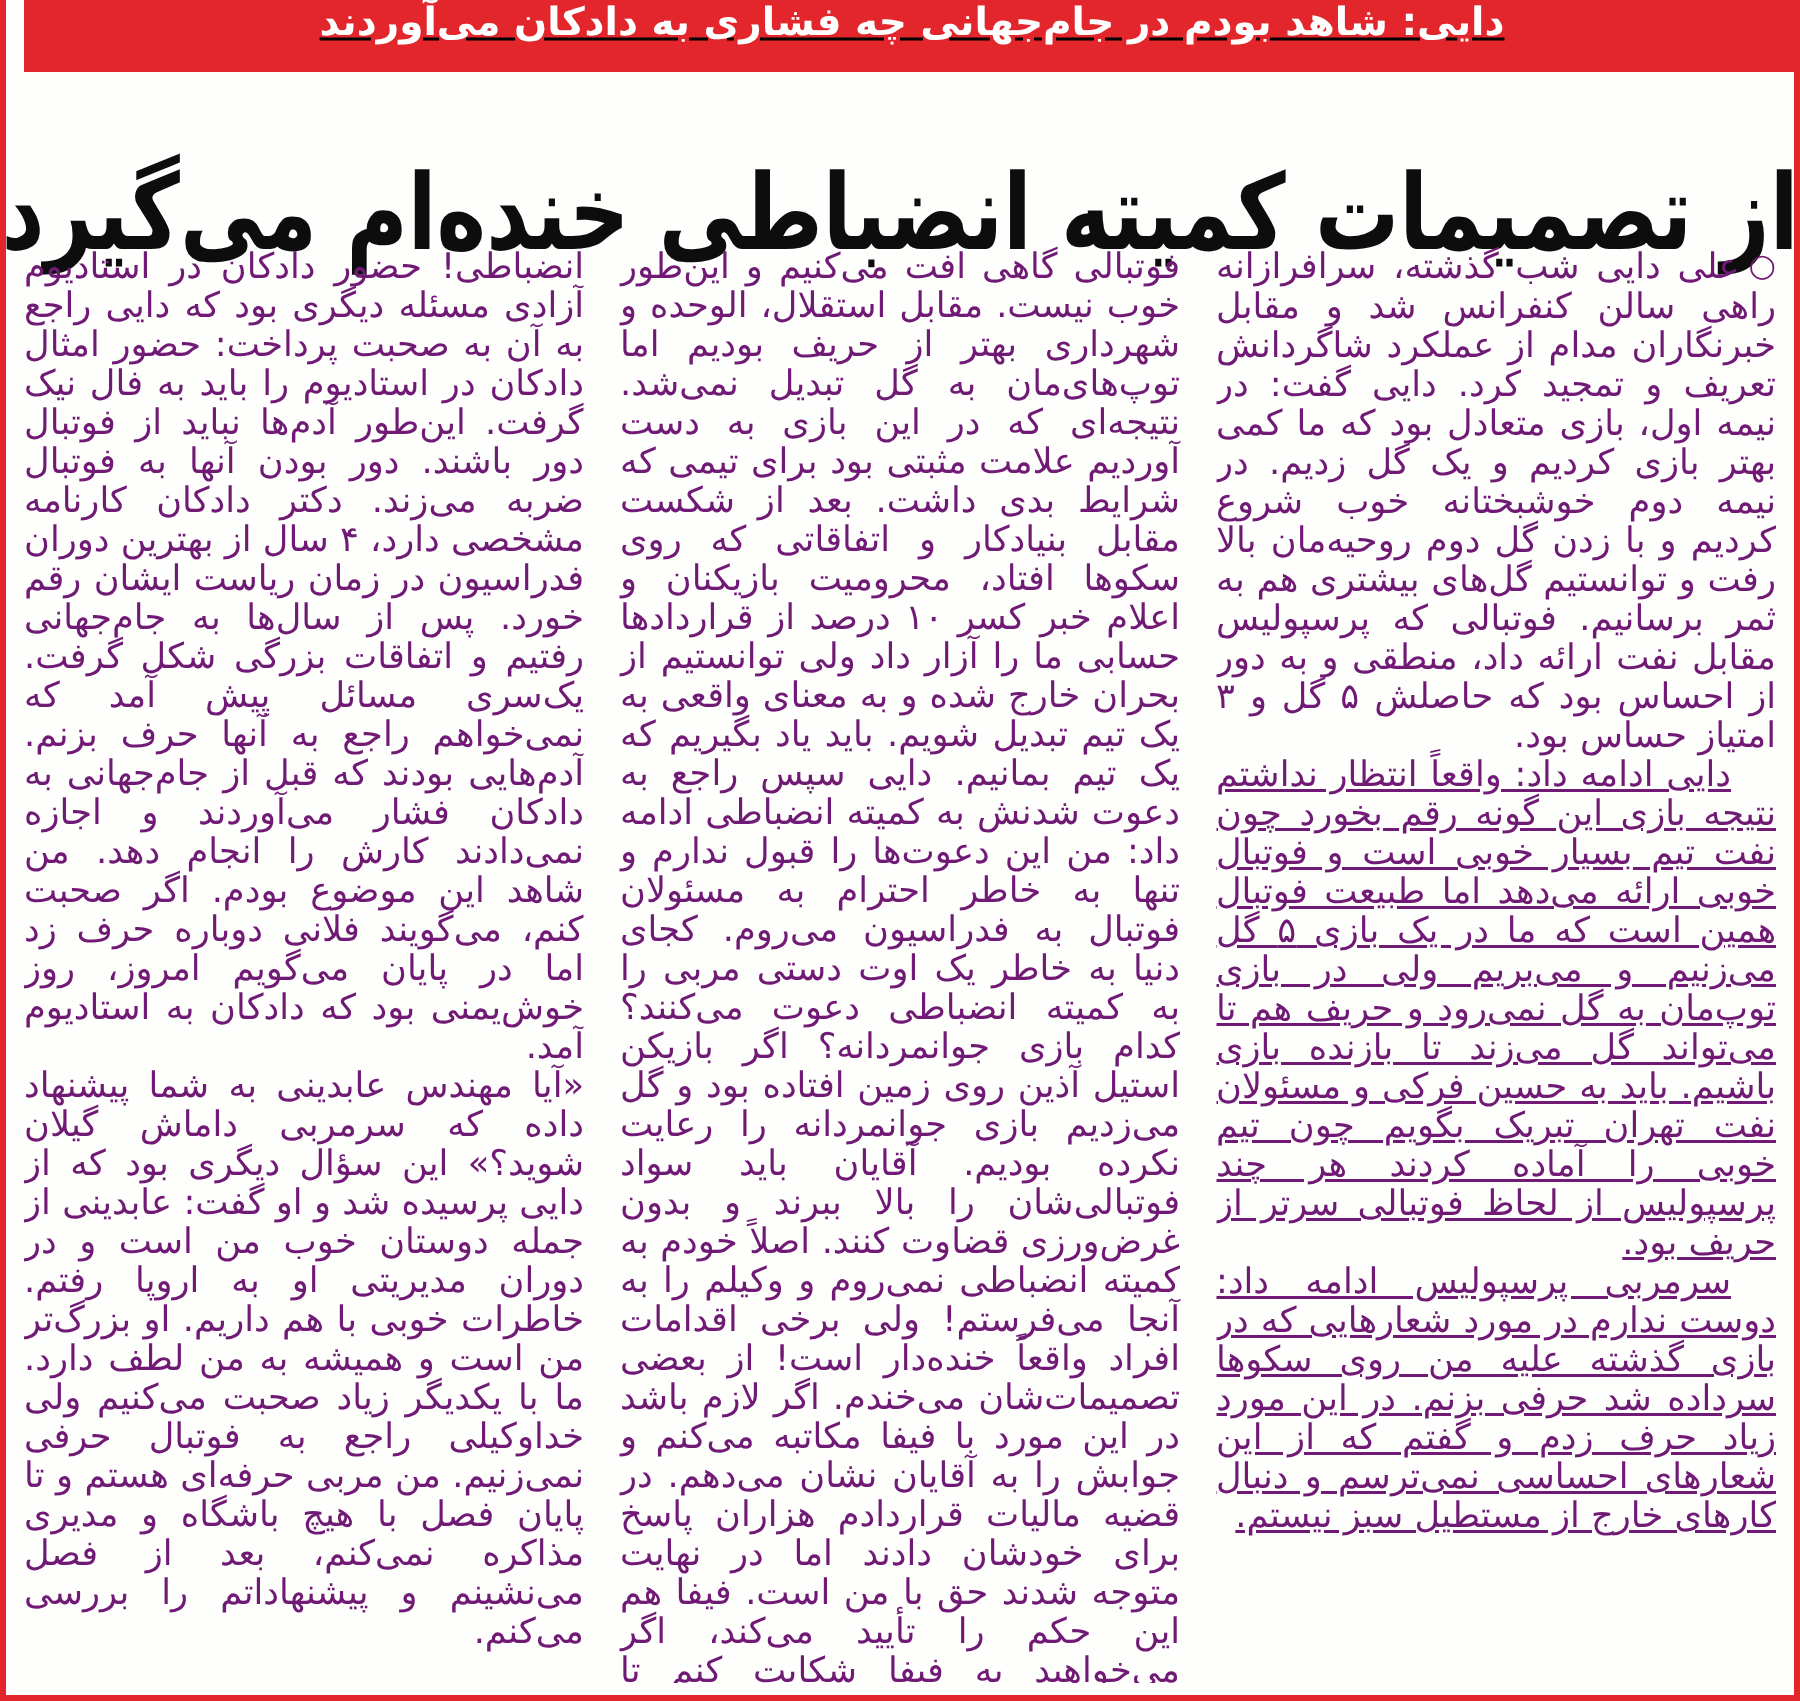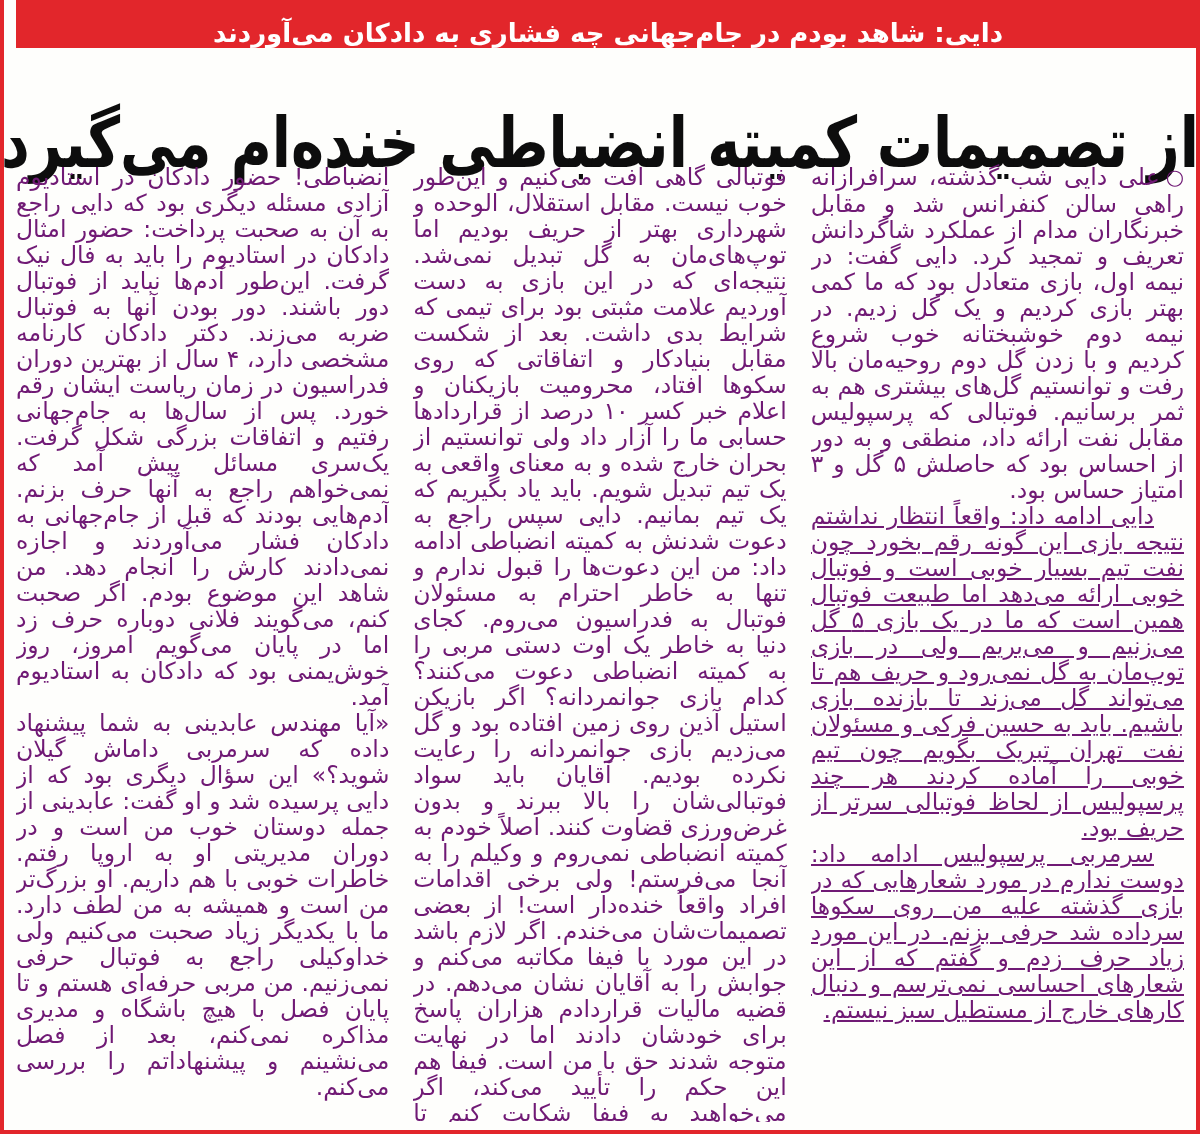--- a/index.html
+++ b/index.html
@@ -14,22 +14,23 @@
   .frame{
     position:absolute;inset:0;
     border:4px solid var(--accent,#e2262b);
     border-top:none;
     pointer-events:none;
     z-index:5;
   }
   .kicker-bar{
     position:absolute;top:0;left:16px;right:0;height:48px;
     background:var(--accent,#e2262b);
-    display:flex;align-items:flex-end;justify-content:center;
+    display:flex;align-items:flex-start;justify-content:center;
     z-index:6;
+    text-decoration:underline;
   }
   .kicker-text{
     color:#ffffff;
     font-weight:bold;
     font-size:26px;
     letter-spacing:-0.5px;
     direction:rtl;
     white-space:nowrap;
   }
   .headline{

